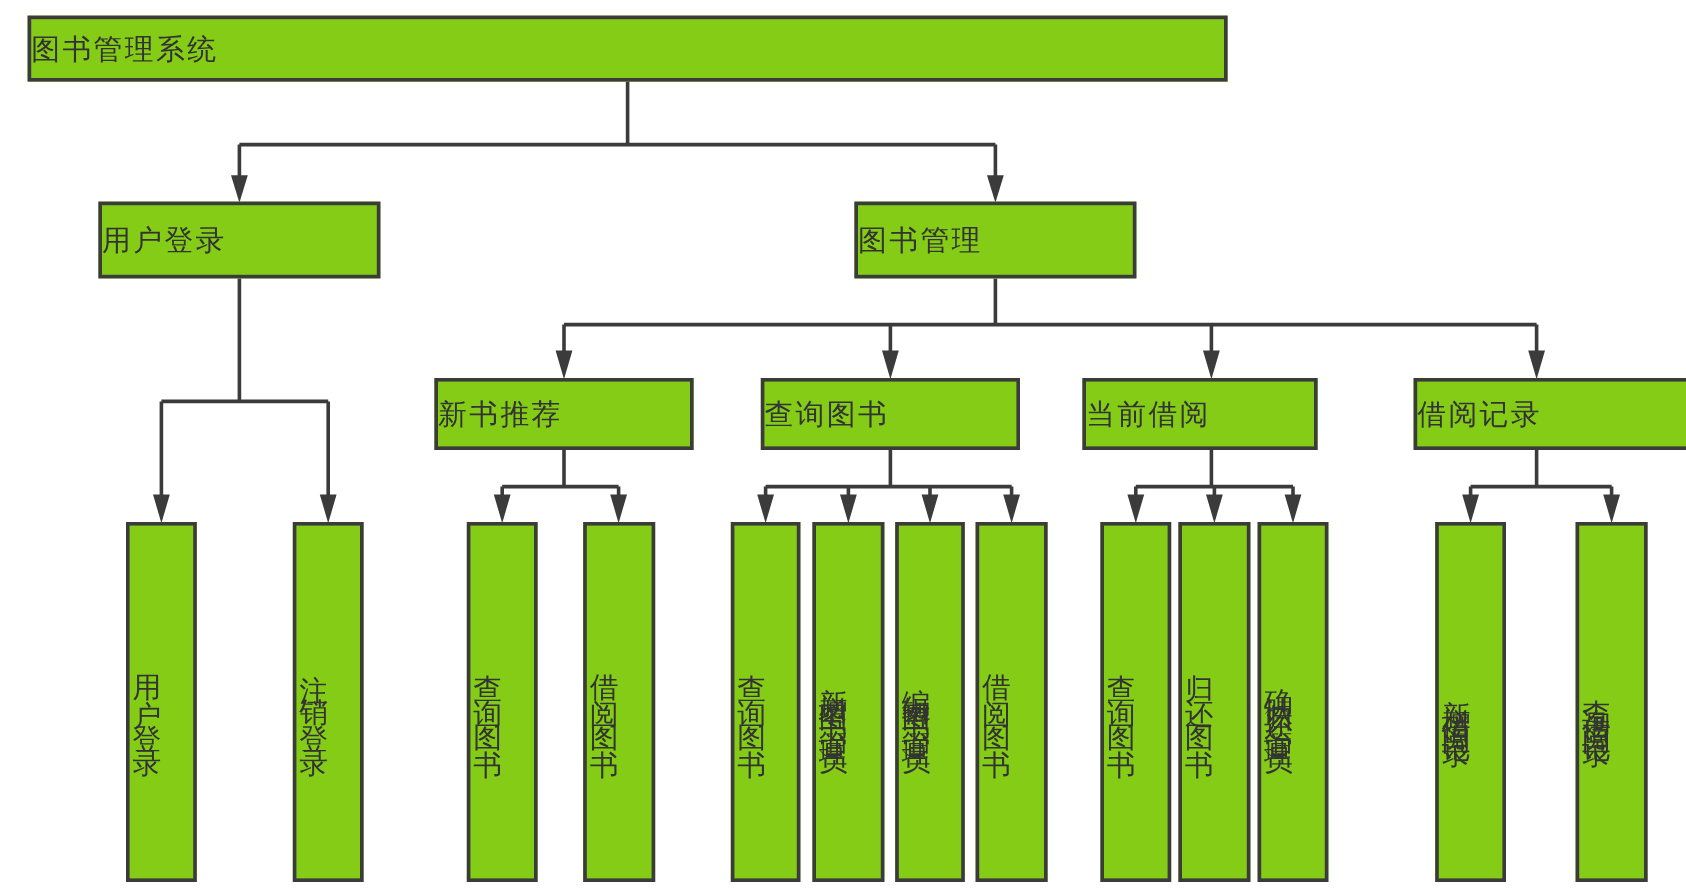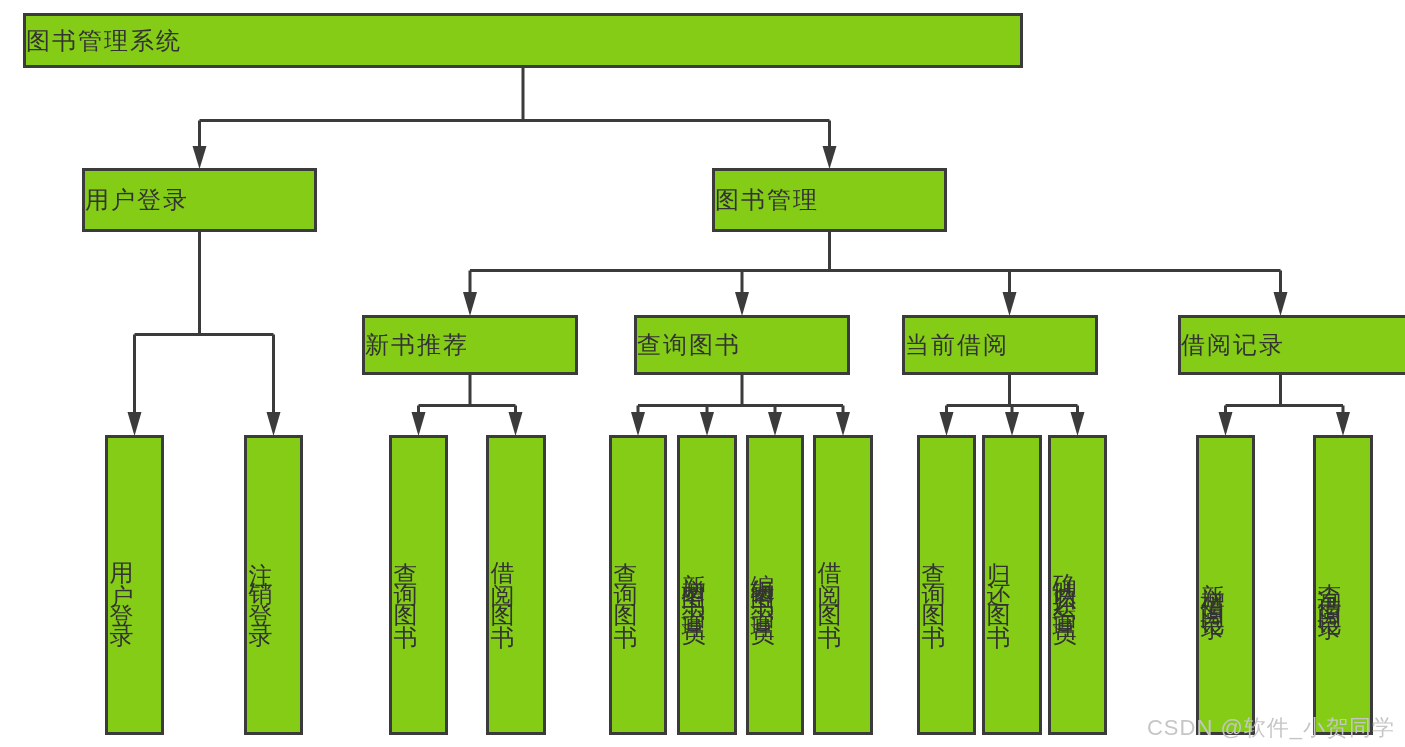--- a/index.html
+++ b/index.html
@@ -129,14 +129,13 @@
     <span class="v-label long">确认归还（管理员）</span>
   </div>
 
   <div class="node" style="left:1196px;top:435px;width:59px;height:300px">
     <span class="v-label long">新增借阅记录</span>
   </div>
   <div class="node" style="left:1313px;top:435px;width:60px;height:300px">
     <span class="v-label long">查询借阅记录</span>
   </div>
 
-  <div class="watermark">CSDN @软件_小贺同学</div>
 </div>
 
 </body></html>

